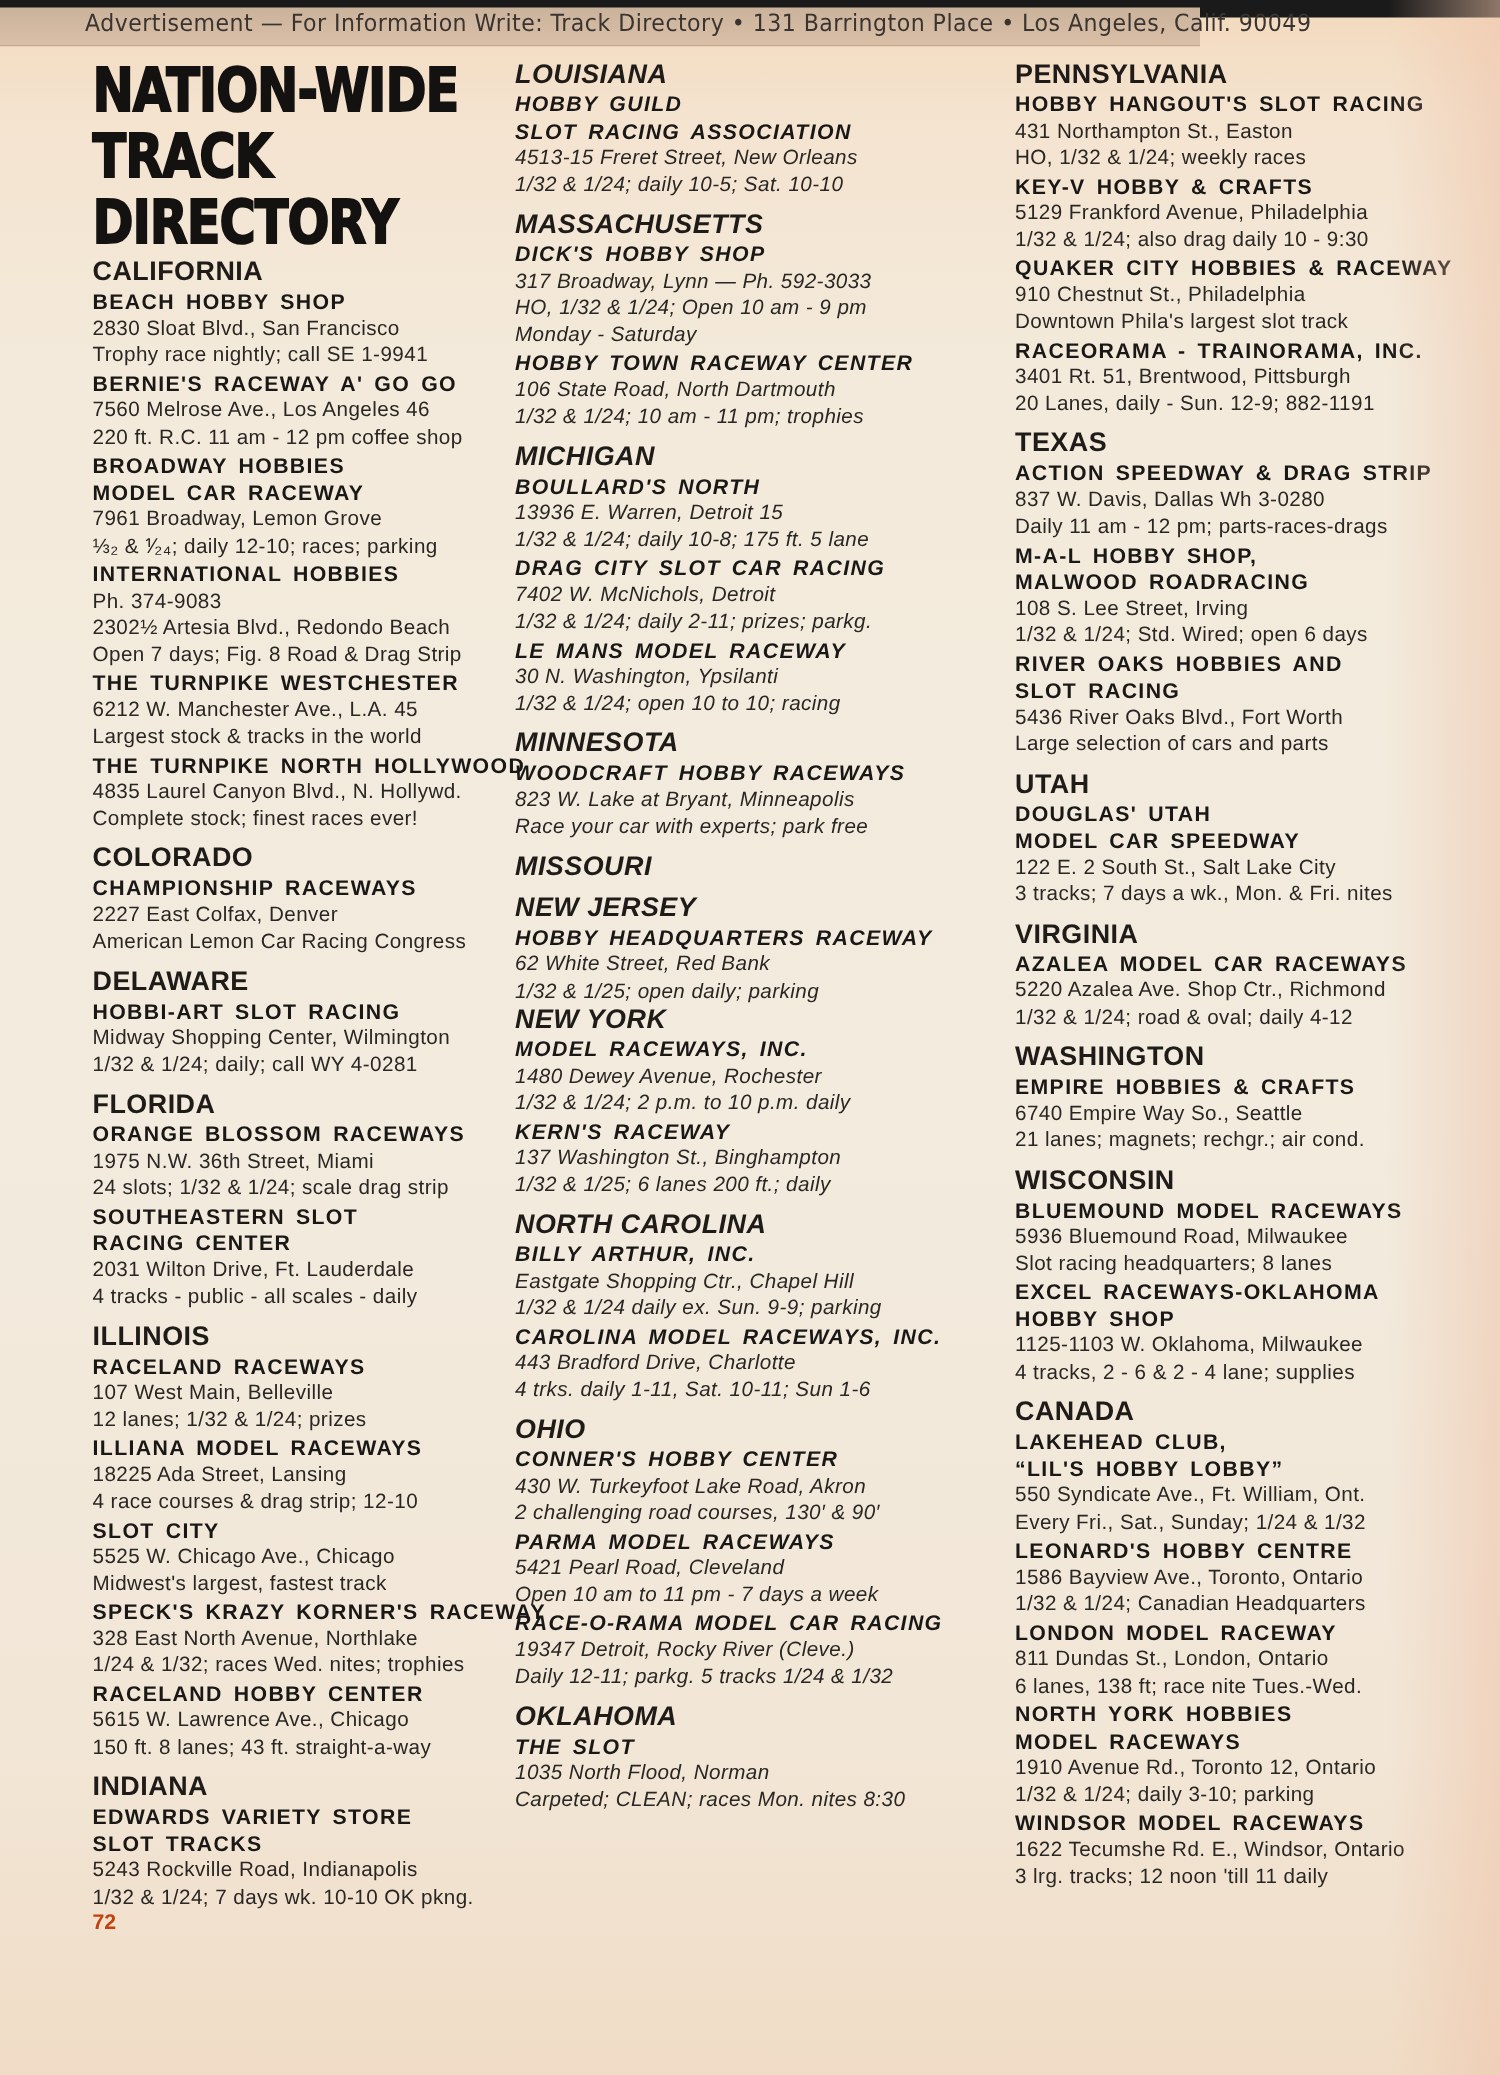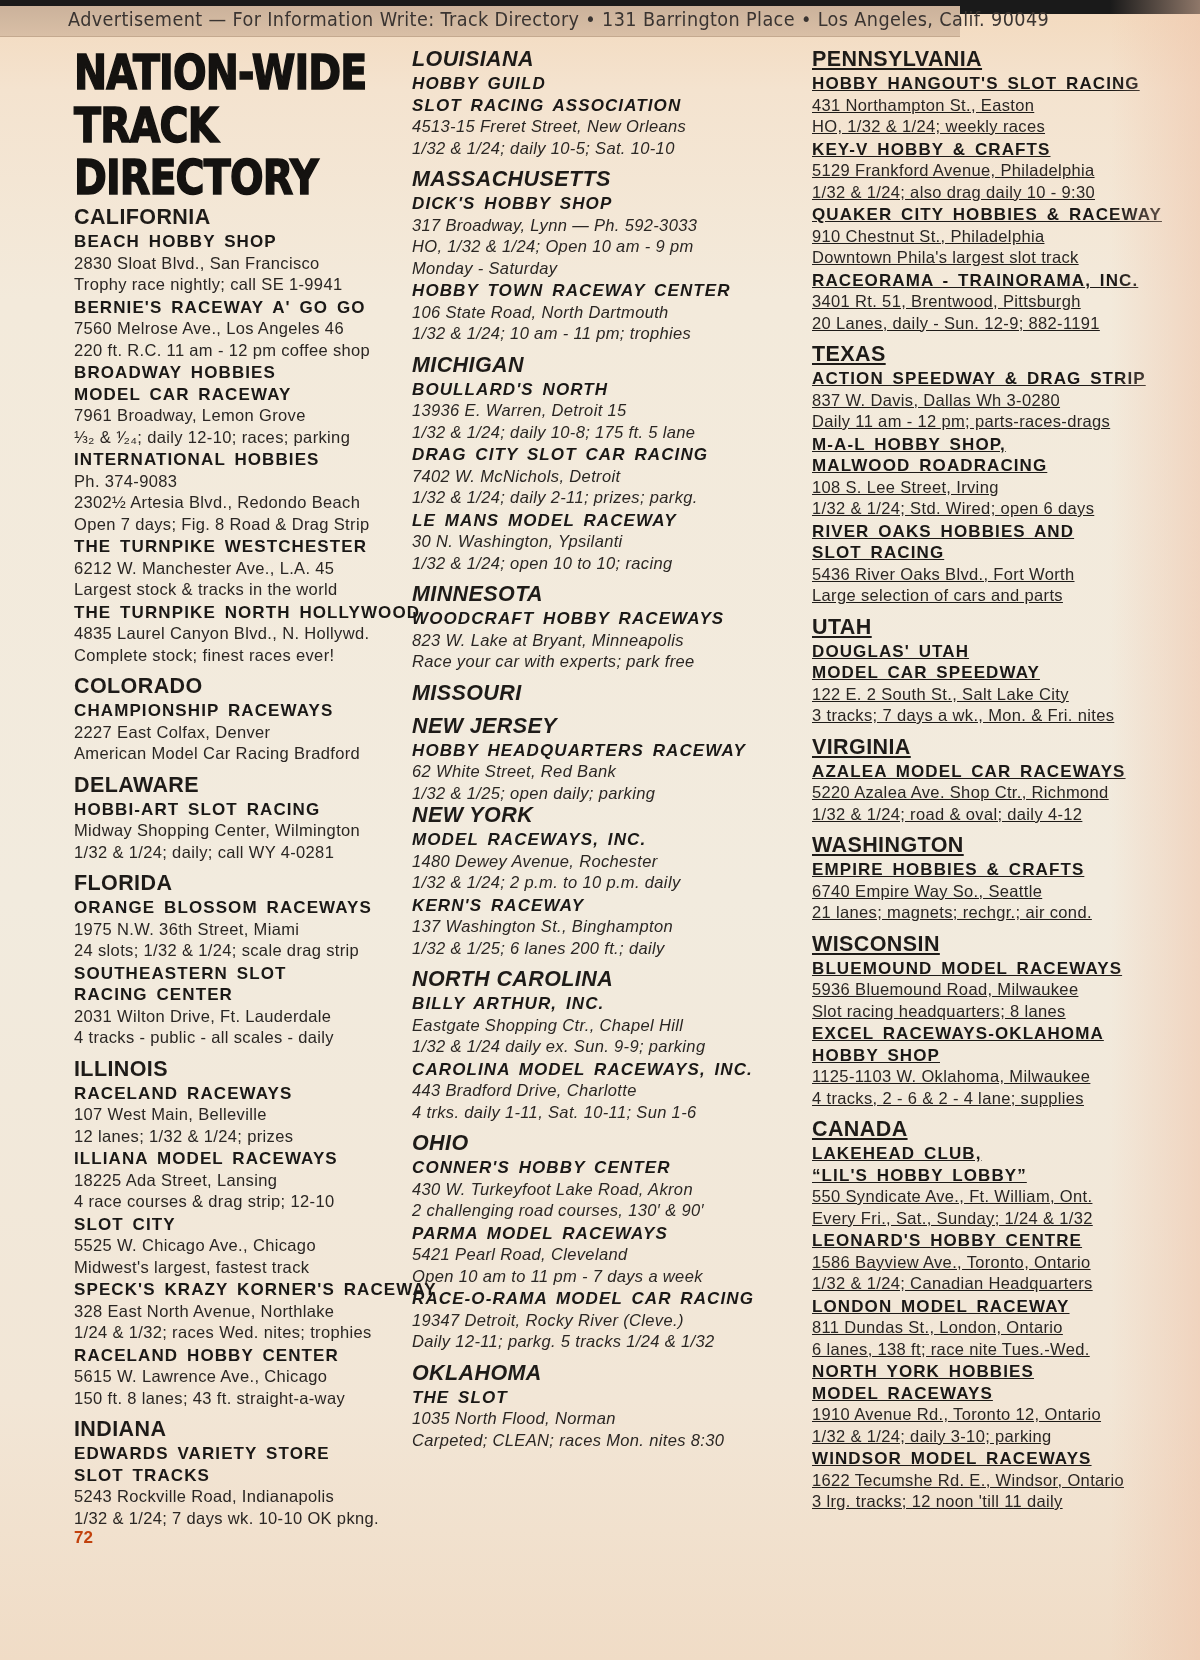--- a/index.html
+++ b/index.html
@@ -22,21 +22,21 @@
     border-bottom: 1px solid #c4a98f;
   }
   .ad-banner span {
     position: absolute; left: 68px; top: 2px; font-size: 19px; color: #3a3431;
     letter-spacing: 0.4px; white-space: nowrap; font-family: "DejaVu Sans", sans-serif;
     transform: scaleX(0.93); transform-origin: left top;
   }
   .col { position: absolute; top: 46px; }
   .col1 { left: 60px; width: 350px; margin-left: 14px; }
   .col2 { left: 412px; width: 360px; font-style: italic; }
-  .col3 { left: 812px; width: 370px; text-decoration: underline; }
+  .col3 { left: 812px; width: 370px; }
   .big-title {
     font-family: "DejaVu Sans", sans-serif; font-weight: 900; font-size: 46px;
     line-height: 50px; letter-spacing: -1px; color: #141210;
     transform: scaleX(0.86) scaleY(1.05); transform-origin: left top; margin-bottom: 8px;
     -webkit-text-stroke: 1.5px #141210;
   }
   .big-title div { white-space: nowrap; }
   .state {
     font-weight: bold; font-size: 21.5px; line-height: 26px; letter-spacing: 0.4px;
     color: #1e1b18; margin-top: 7px;
@@ -98,21 +98,21 @@
       </div>
       <div class="entry">
         <div class="biz">THE TURNPIKE NORTH HOLLYWOOD</div>
         <div class="line">4835 Laurel Canyon Blvd., N. Hollywd.</div>
         <div class="line">Complete stock; finest races ever!</div>
       </div>
       <div class="state">COLORADO</div>
       <div class="entry">
         <div class="biz">CHAMPIONSHIP RACEWAYS</div>
         <div class="line">2227 East Colfax, Denver</div>
-        <div class="line">American Model Car Racing Bradford</div>
+        <div class="line">American Lemon Car Racing Congress</div>
       </div>
       <div class="state">DELAWARE</div>
       <div class="entry">
         <div class="biz">HOBBI-ART SLOT RACING</div>
         <div class="line">Midway Shopping Center, Wilmington</div>
         <div class="line">1/32 &amp; 1/24; daily; call WY 4-0281</div>
       </div>
       <div class="state">FLORIDA</div>
       <div class="entry">
         <div class="biz">ORANGE BLOSSOM RACEWAYS</div>

